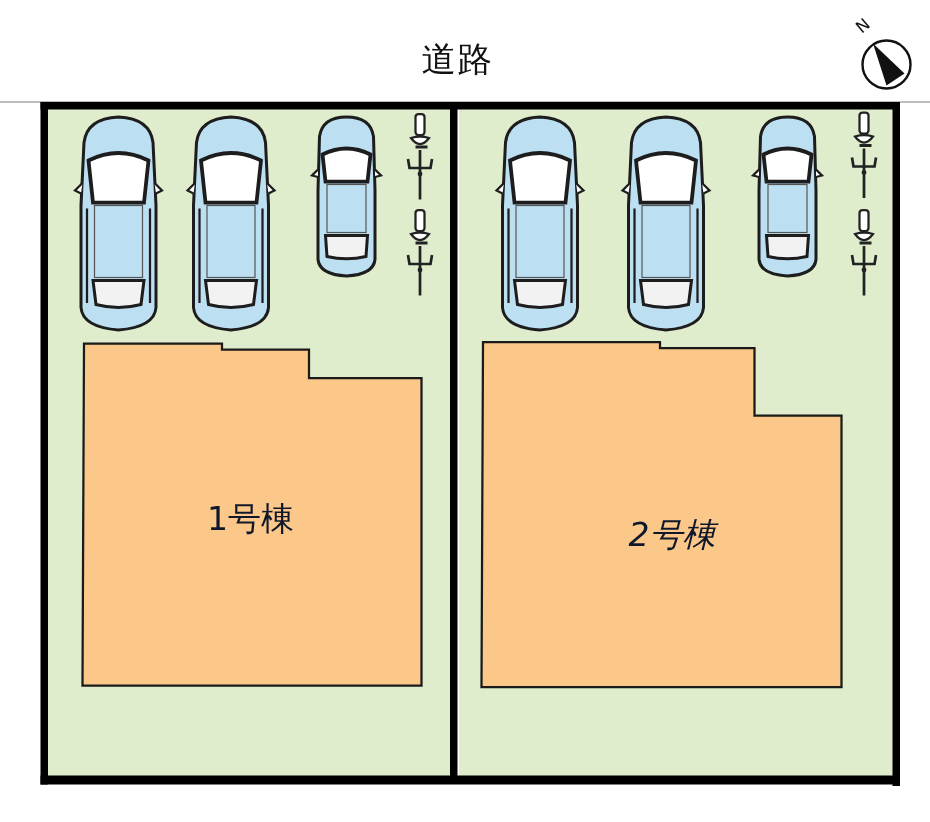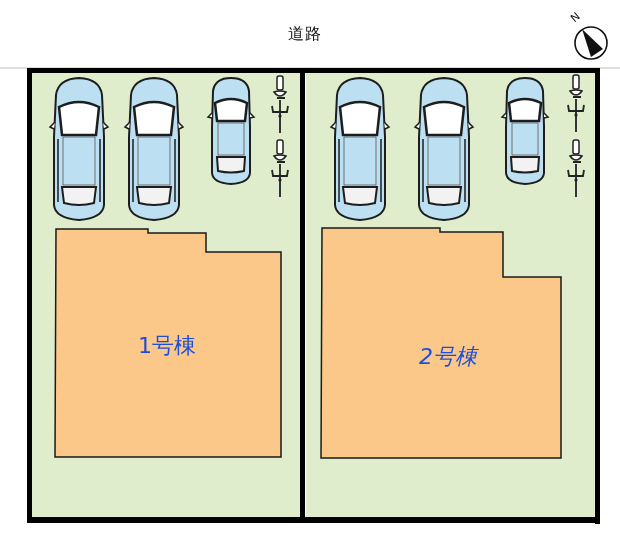--- a/index.html
+++ b/index.html
@@ -1,21 +1,21 @@
 <!DOCTYPE html>
 <html><head>
   <meta charset="utf-8">
   <style>
     html, body { margin: 0; padding: 0; background: #ffffff; }
     body { width: 620px; height: 548px; position: relative; overflow: hidden;
            font-family: "DejaVu Sans", "Liberation Sans", sans-serif; }
     #canvas { position: absolute; left: 0; top: 0; }
     .road-label { position: absolute; left: 250px; top: 24px; width: 110px; text-align: center;
-                  font-size: 16px; color: #111; letter-spacing: 1px; }
-    .bldg-label { position: absolute; font-size: 22px; color: #1d4ed8; text-align: center; width: 120px; }
+                  font-size: 23px; color: #111; letter-spacing: 1px; }
+    .bldg-label { position: absolute; font-size: 22px; color: #0f172a; text-align: center; width: 120px; }
     .compass { position: absolute; left: 565px; top: 5px; width: 50px; height: 56px; }
   </style>
 </head>
 <body>
 
 <svg id="canvas" width="620" height="548" viewBox="0 0 620 548" xmlns="http://www.w3.org/2000/svg">
   <defs>
     <g id="car">
 
       <path d="M6,18 Q8,2 29,1 Q50,2 52,18 L54,60 L54,128 Q53,141 29,143 Q5,141 4,128 L4,60 Z" fill="#bcdff2" stroke="#1d1d1d" stroke-width="2"></path>

